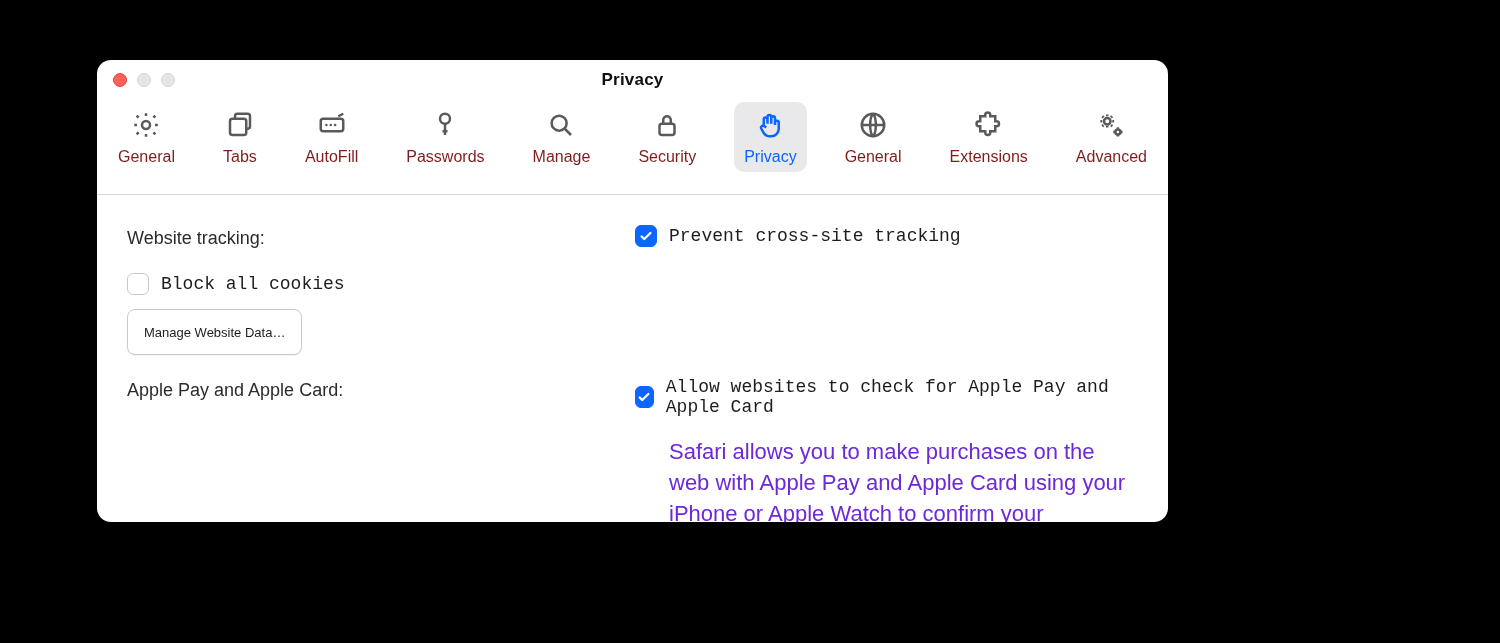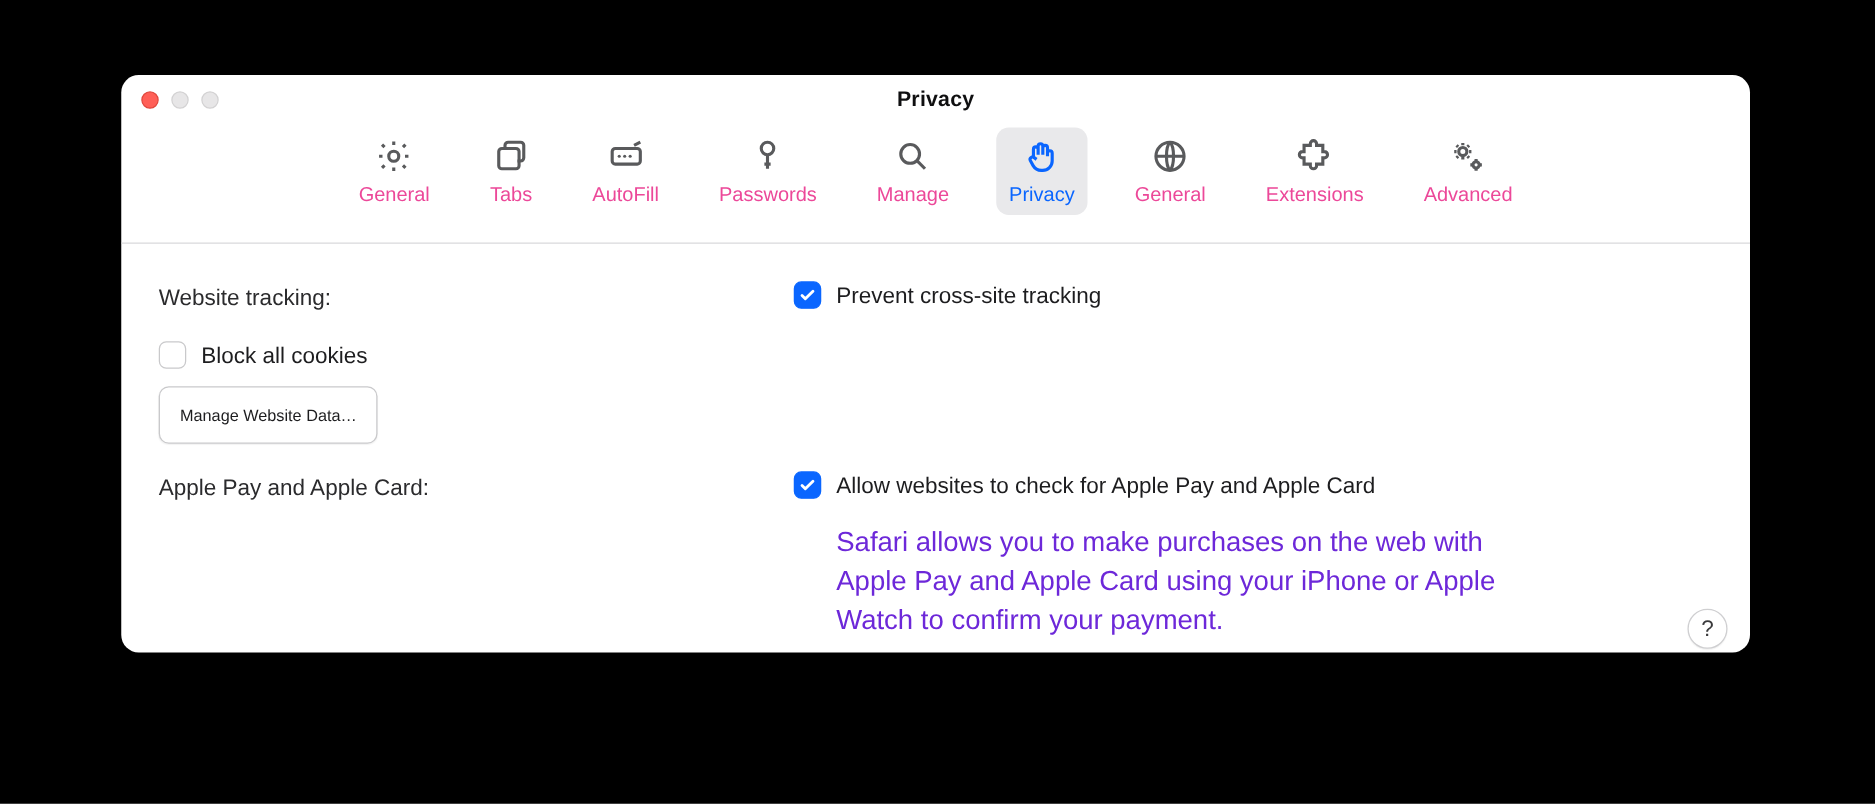--- a/index.html
+++ b/index.html
@@ -20,21 +20,21 @@
     font-family:-apple-system,BlinkMacSystemFont,"Helvetica Neue",Helvetica,Arial,sans-serif;
     color:var(--text);
     -webkit-font-smoothing:antialiased;
   }
   .stage{
     width:1500px;height:643px;position:relative;
   }
   .window{
     position:absolute;
     left:97px;top:60px;
-    width:1303px;height:462px;
+    width:1071px;height:462px;
     background:var(--window-bg);
     border-radius:14px;
     box-shadow:0 24px 60px rgba(0,0,0,.55),0 0 0 1px rgba(0,0,0,.08);
     overflow:hidden;
   }
 
   
   .titlebar{
     height:40px;
     display:flex;align-items:center;justify-content:center;
@@ -65,29 +65,29 @@
   }
   .tab{
     display:flex;flex-direction:column;align-items:center;gap:6px;
     padding:6px 10px 6px;border-radius:10px;cursor:default;
     color:#4b4b4d;
   }
   .tab.active{background:var(--tab-active);}
   .tab .icon{width:34px;height:34px;display:flex;align-items:center;justify-content:center;}
   .tab .icon svg{width:30px;height:30px;stroke:#595a5c;fill:none;stroke-width:2}
   .tab.active .icon svg{stroke:var(--accent)}
-  .tab .label{font-size:16px;color:#ec4899;}
+  .tab .label{font-size:16px;color:#7f1d1d;}
   .tab.active .label{color:var(--accent);}
 
   
   .content{padding:30px 30px 22px 30px; position:relative;}
   .row{display:flex;align-items:flex-start;gap:16px;margin-bottom:22px;}
   .label-col{width:492px;text-align:left;font-size:18px;color:#2b2b2d;line-height:26px;}
   .control-col{display:flex;flex-direction:column;gap:14px;flex:1;}
-  .check-line{display:flex;align-items:center;gap:12px;}
+  .check-line{display:flex;align-items:center;gap:12px;font-family:Liberation Mono, monospace;}
 
   .checkbox{
     width:22px;height:22px;border-radius:6px;box-sizing:border-box;
     display:inline-flex;align-items:center;justify-content:center;
     background:#fff;border:1px solid #c9c9cb;
   }
   .checkbox.checked{background:var(--accent);border-color:var(--accent);}
   .checkbox svg{width:14px;height:14px;display:block}
   .checkbox.checked svg path{stroke:#fff;stroke-width:2.6;fill:none;stroke-linecap:round;stroke-linejoin:round}
   .checkbox:not(.checked) svg{display:none}
@@ -172,20 +172,29 @@
       <div class="tab">
         <span class="icon">
           <svg viewBox="0 0 24 24">
               <circle cx="10.5" cy="10.5" r="6"></circle>
               <path d="M15 15l5 5"></path>
             </svg>
         </span>
         <span class="label">Manage</span>
       </div>
 
+      <div class="tab">
+        <span class="icon">
+          <svg viewBox="0 0 24 24">
+              <rect x="6" y="11" width="12" height="9" rx="2"></rect>
+              <path d="M9 11V8a3 3 0 0 1 6 0v3"></path>
+            </svg>
+        </span>
+        <span class="label">Security</span>
+      </div>
 
       <div class="tab active">
         <span class="icon">
           <svg viewBox="0 0 24 24">
               <path d="M7 12V7.5a1.5 1.5 0 0 1 3 0V11M10 11V5.5a1.5 1.5 0 0 1 3 0V11M13 11V6.5a1.5 1.5 0 0 1 3 0V12M16 12v-2a1.5 1.5 0 0 1 3 0v5a6 6 0 0 1-6 6h-1a6 6 0 0 1-5.2-3L5 14.8a1.6 1.6 0 0 1 2.6-1.8L9 14"></path>
             </svg>
         </span>
         <span class="label">Privacy</span>
       </div>
 

